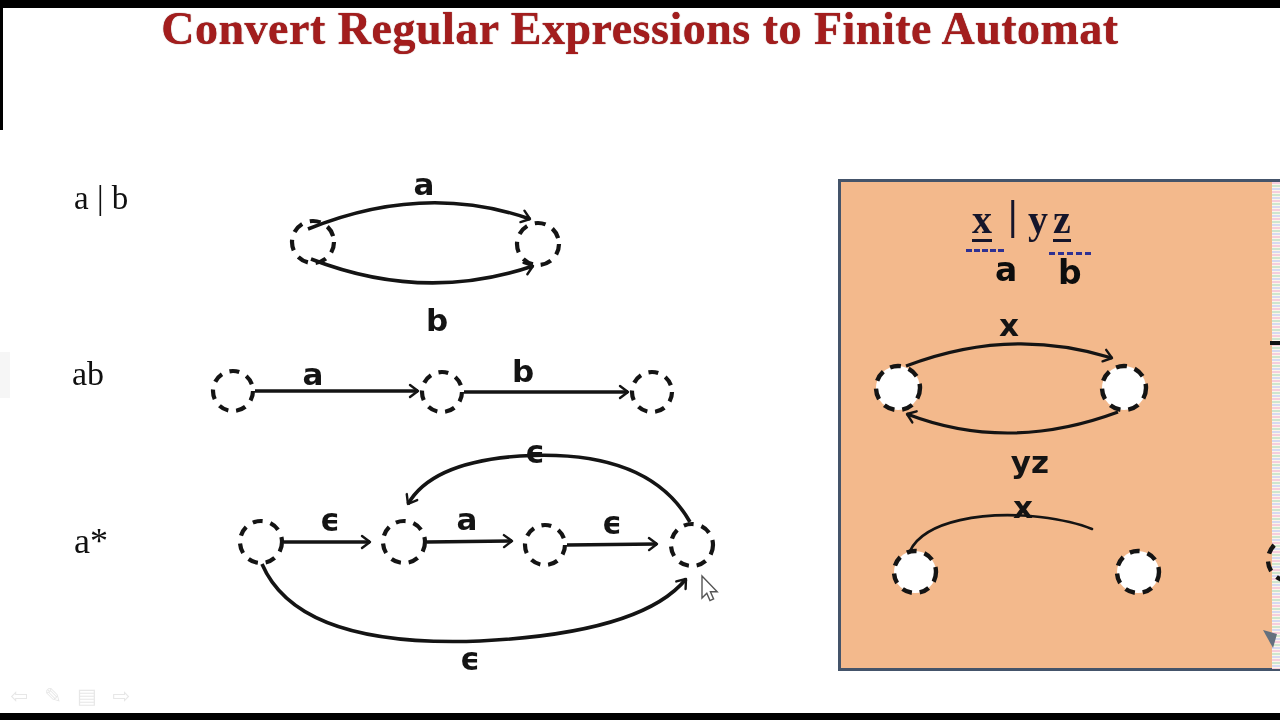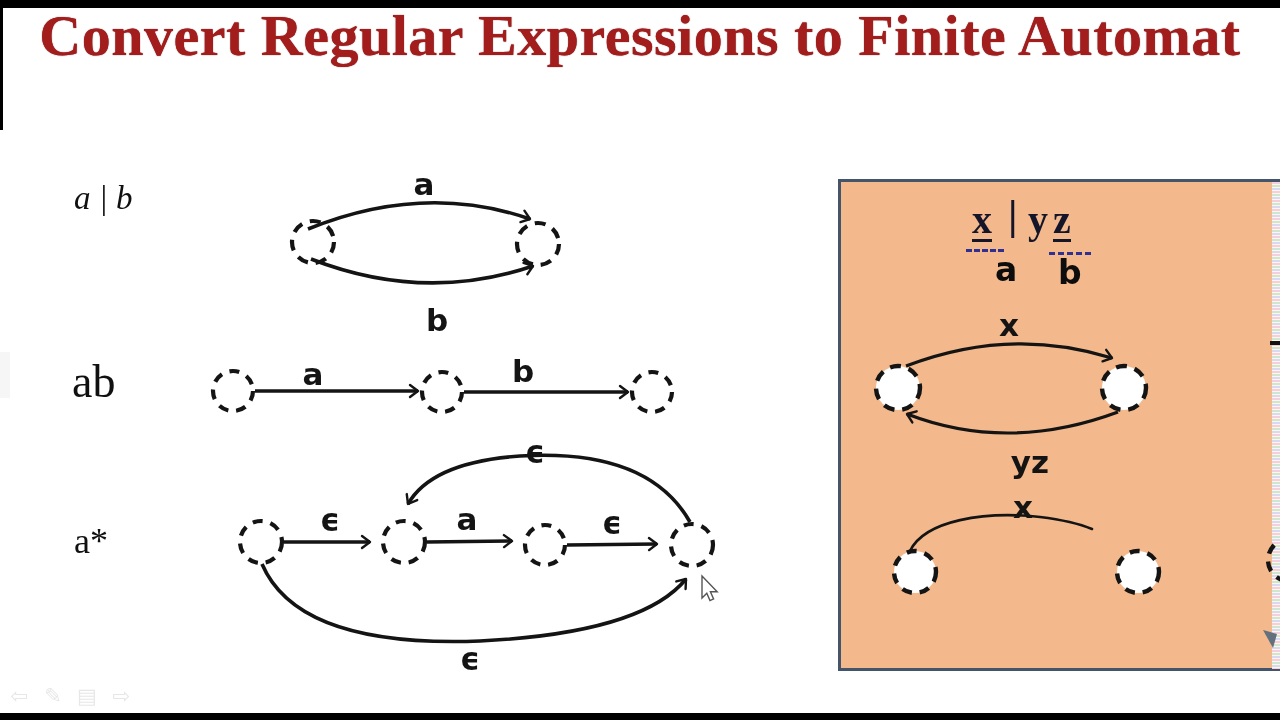--- a/index.html
+++ b/index.html
@@ -8,28 +8,28 @@
     overflow:hidden; font-family:"Liberation Serif", serif; margin:0 auto;
   }
   .bar { position:absolute; left:0; width:1280px; background:#000; z-index:10; }
   .bar.top { top:0; height:8px; }
   .bar.bottom { top:713px; height:7px; }
   .edge-notch { position:absolute; left:0; top:0; width:3px; height:130px; background:#000; z-index:10; }
   .edge-ghost { position:absolute; left:0; top:352px; width:10px; height:46px; background:#f6f6f6; z-index:1; }
 
   .title {
     position:absolute; top:2px; left:0; width:1280px; text-align:center;
-    font-weight:bold; font-size:58px; color:#a31d1d; letter-spacing:0.5px;
+    font-weight:bold; font-size:46px; color:#a31d1d; letter-spacing:0.5px;
     text-shadow:0 0 1px #6b0f0f; z-index:2;
   }
   .subtitle { position:absolute; left:75px; top:114px; font-size:31px; color:#101010; z-index:2; }
 
   .rowlabel { position:absolute; font-size:33px; color:#101010; z-index:2; }
-  #lbl-union  { left:74px; top:180px;font-style:italic; }
-  #lbl-concat { left:72px; top:355px; font-size:46px; }
+  #lbl-union  { left:74px; top:180px; }
+  #lbl-concat { left:72px; top:355px; font-size:34px; }
   #lbl-star   { left:74px; top:520px; font-size:36px; }
 
   .panel {
     position:absolute; left:838px; top:179px; width:442px; height:492px;
     background:#f3b98c; border-left:3px solid #44546a; border-top:3px solid #44546a;
     border-bottom:3px solid #44546a; box-sizing:border-box; z-index:1;
   }
   .stripes {
     position:absolute; left:1272px; top:182px; width:8px; height:487px; z-index:2;
     background:repeating-linear-gradient(180deg,

